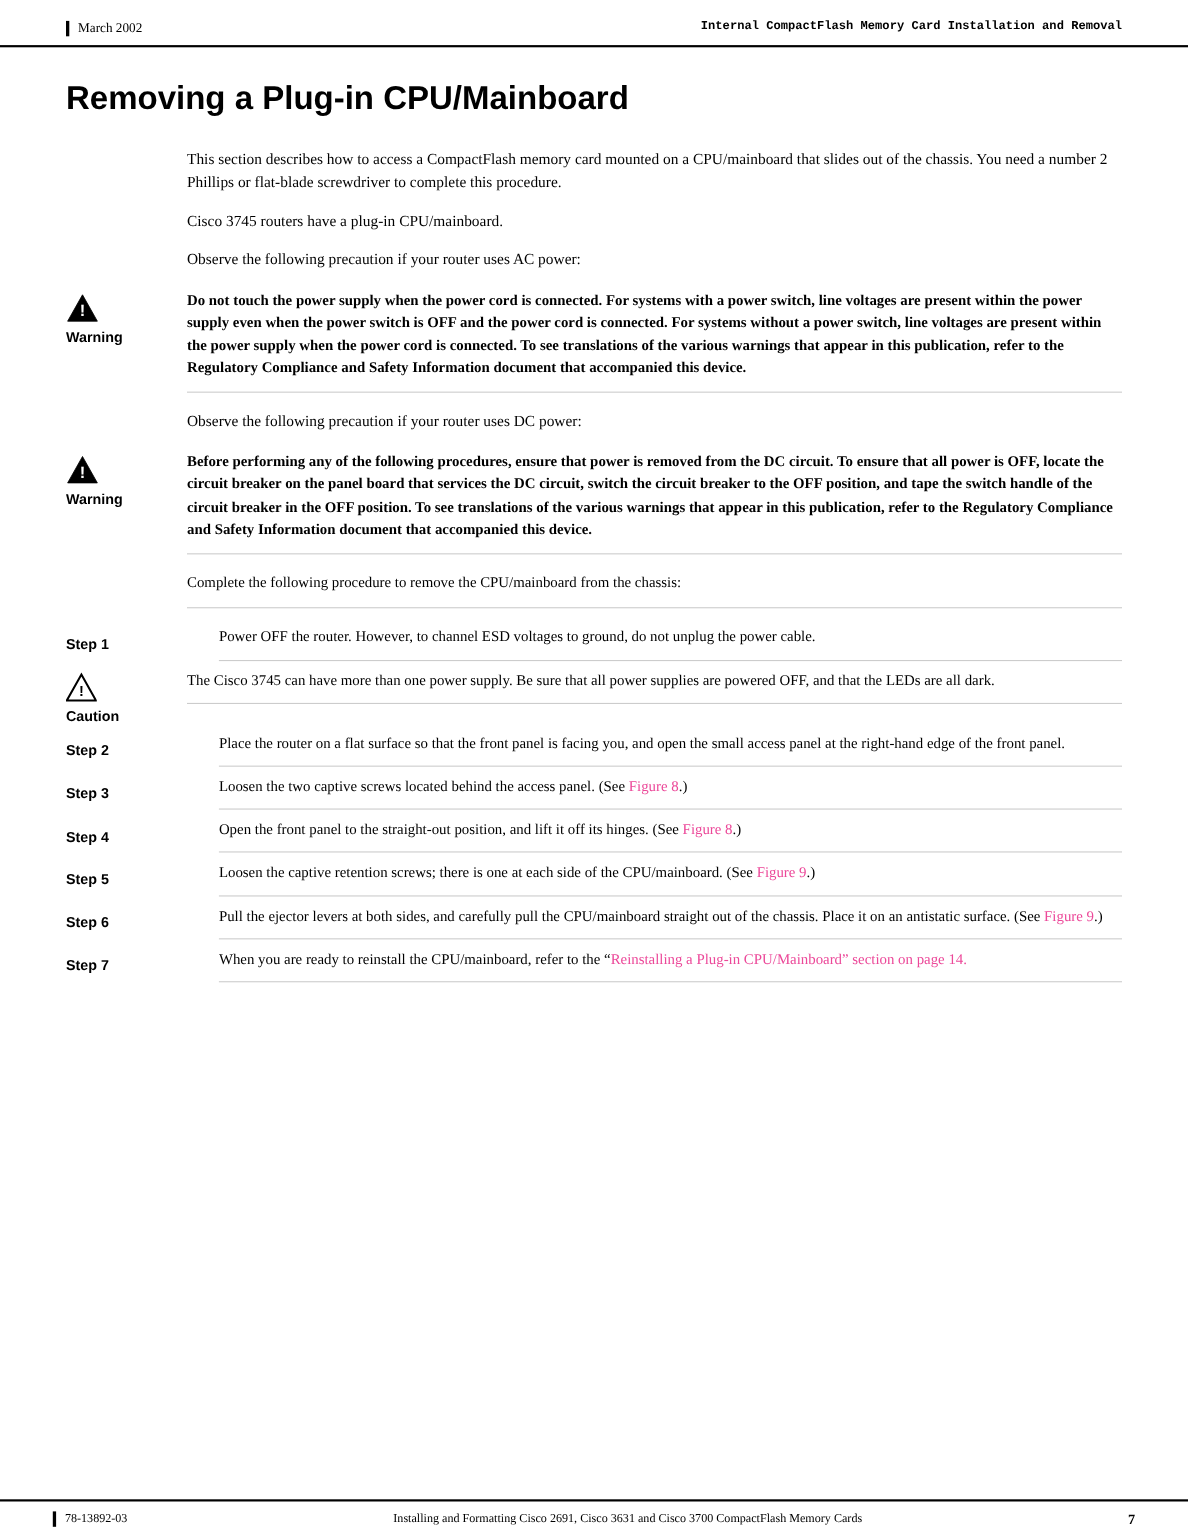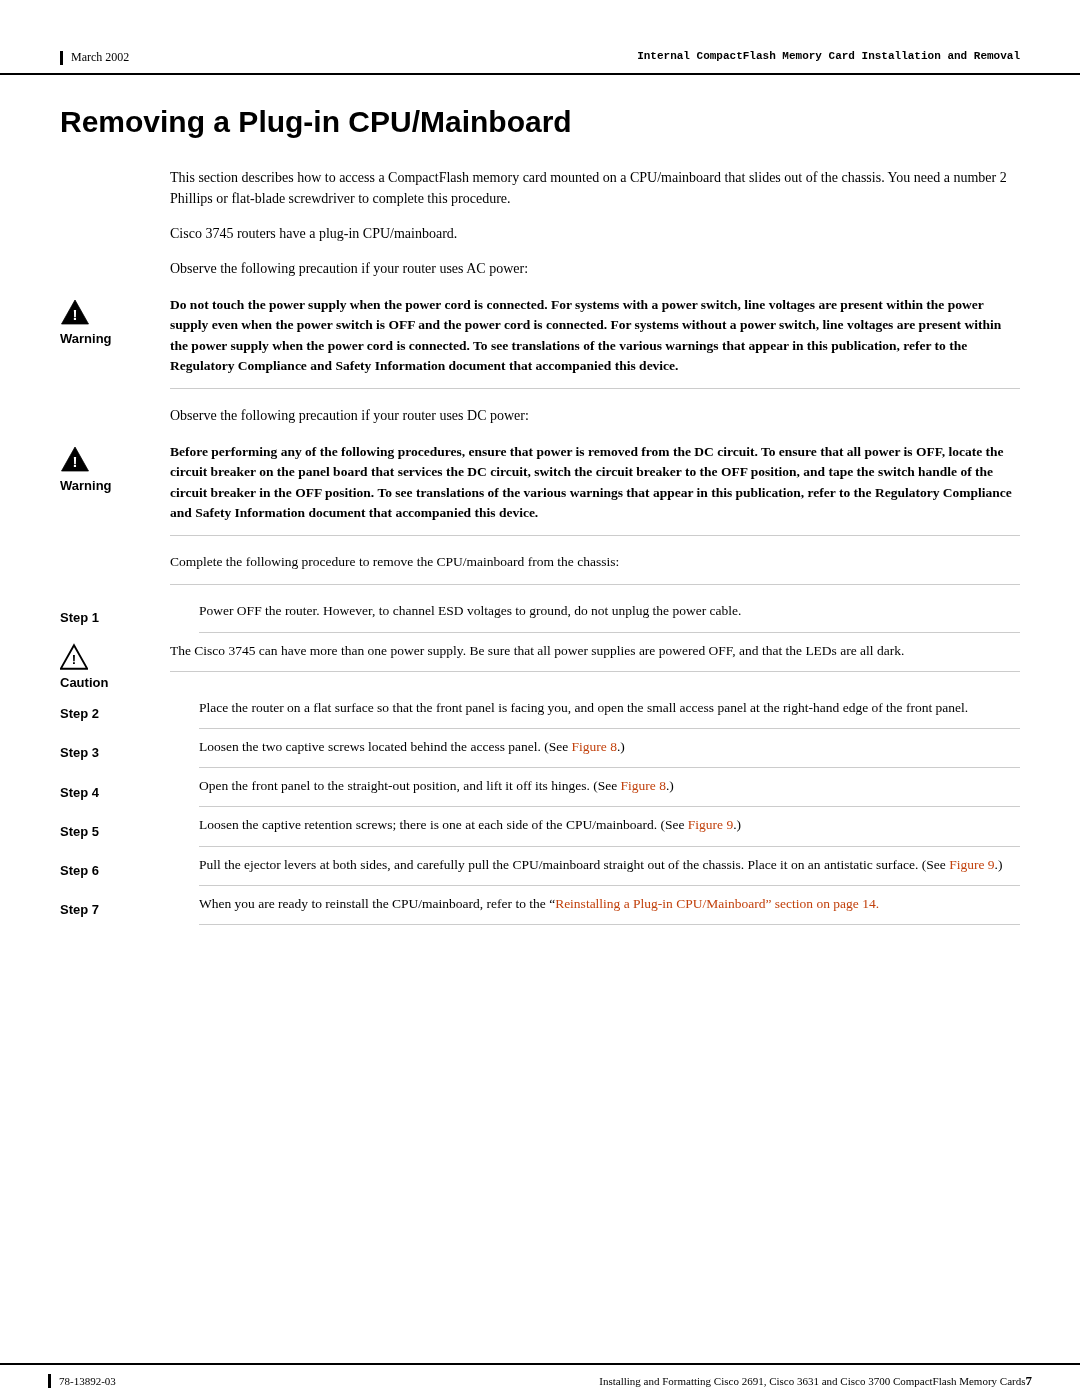--- a/index.html
+++ b/index.html
@@ -14,21 +14,20 @@
       position: relative;
     }
 
     
     .page-header {
       display: flex;
       justify-content: space-between;
       align-items: flex-start;
       padding: 18px 60px 8px 60px;
       border-bottom: 2px solid #000;
-      margin-top: 32px;
     }
 
     .header-left {
       display: flex;
       align-items: center;
       gap: 8px;
       font-size: 12px;
     }
 
     .header-left-bar {
@@ -169,21 +168,21 @@
 
     .step-content {
       flex: 1;
       line-height: 1.5;
       font-size: 13.5px;
       padding-bottom: 10px;
       border-bottom: 1px solid #ccc;
     }
 
     .step-content a {
-      color: #c2410c;
+      color: #ec4899;
       text-decoration: none;
     }
 
     
     .inline-notice {
       display: flex;
       align-items: flex-start;
       margin: 6px 0;
       position: relative;
     }
@@ -325,15 +324,15 @@
     </div>
 
   </div>
 </div>
 
 <div class="page-footer">
   <div class="footer-left">
     <span class="footer-bar"></span>
     <span>78-13892-03</span>
   </div>
-  <div style="font-size:11px; text-align:right; flex:1;">Installing and Formatting Cisco 2691, Cisco 3631 and Cisco 3700 CompactFlash Memory Cards</div>
+  <div style="font-size:11px; text-align:center; flex:1;">Installing and Formatting Cisco 2691, Cisco 3631 and Cisco 3700 CompactFlash Memory Cards</div>
   <div class="footer-right">7</div>
 </div>
 
 </body></html>

